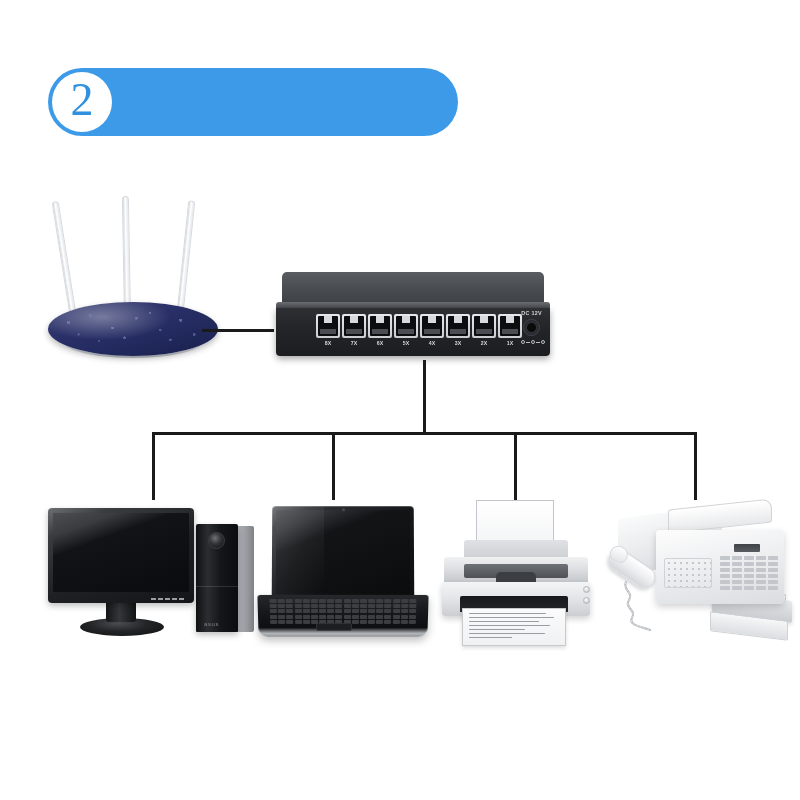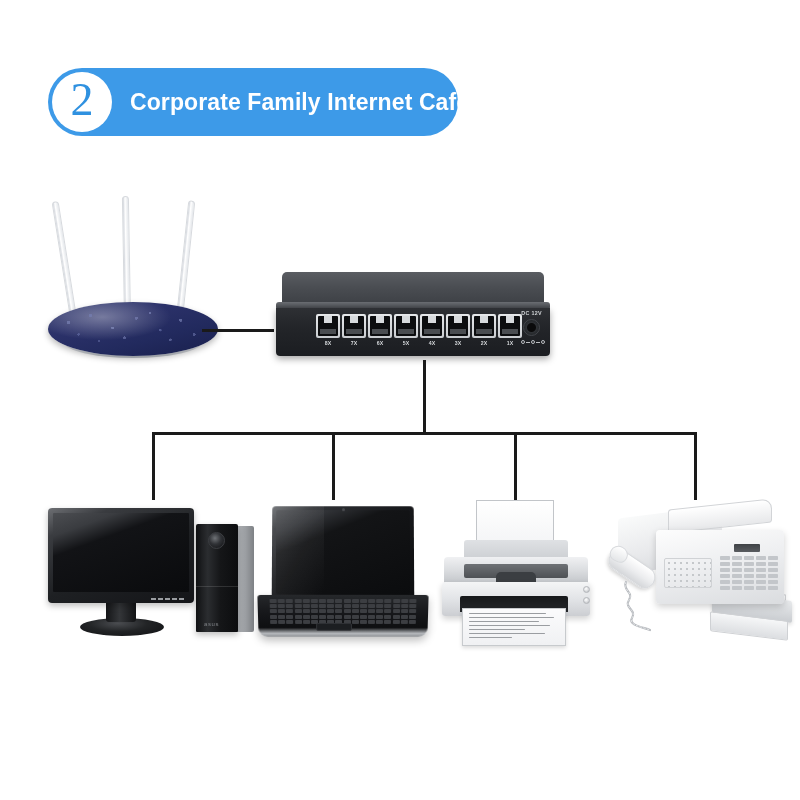--- a/index.html
+++ b/index.html
@@ -477,21 +477,20 @@
     box-sizing: border-box;
   }
 </style>
 </head>
 <body>
 
 <div id="title-banner">
   <div id="badge-circle">
     <span id="badge-number">2</span>
   </div>
-  <span id="title-text">Corporate Family Internet Cafe</span>
 </div>
 
 <div id="router">
   <div class="ant" id="ant-left"></div>
   <div class="ant" id="ant-mid"></div>
   <div class="ant" id="ant-ctr"></div>
   <div id="router-base"></div>
   <div id="router-body">
     <div id="router-speckle"></div>
   </div>

